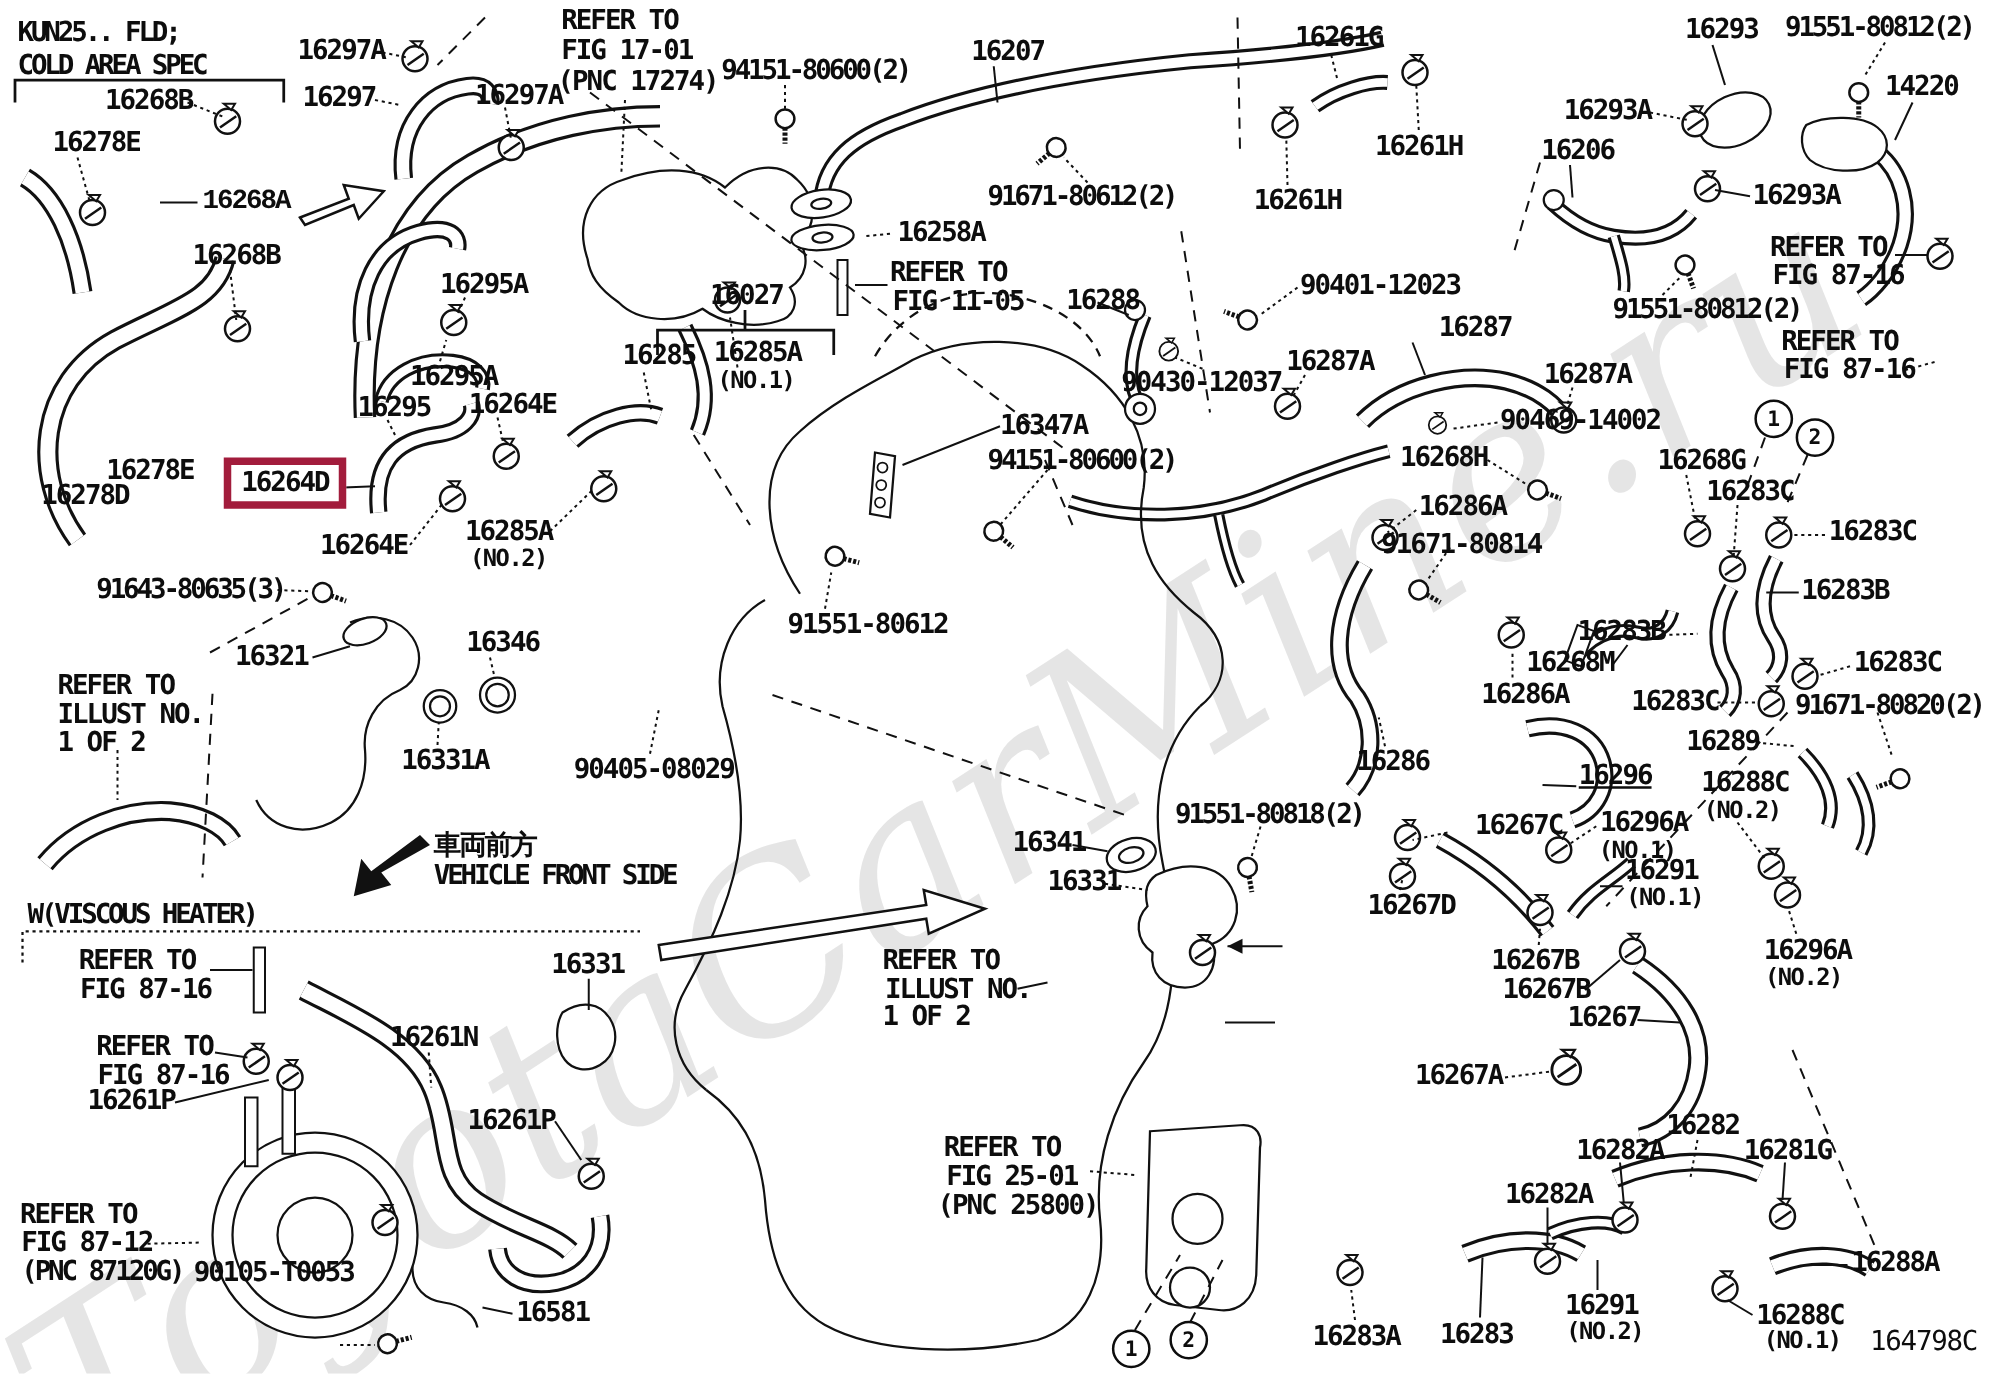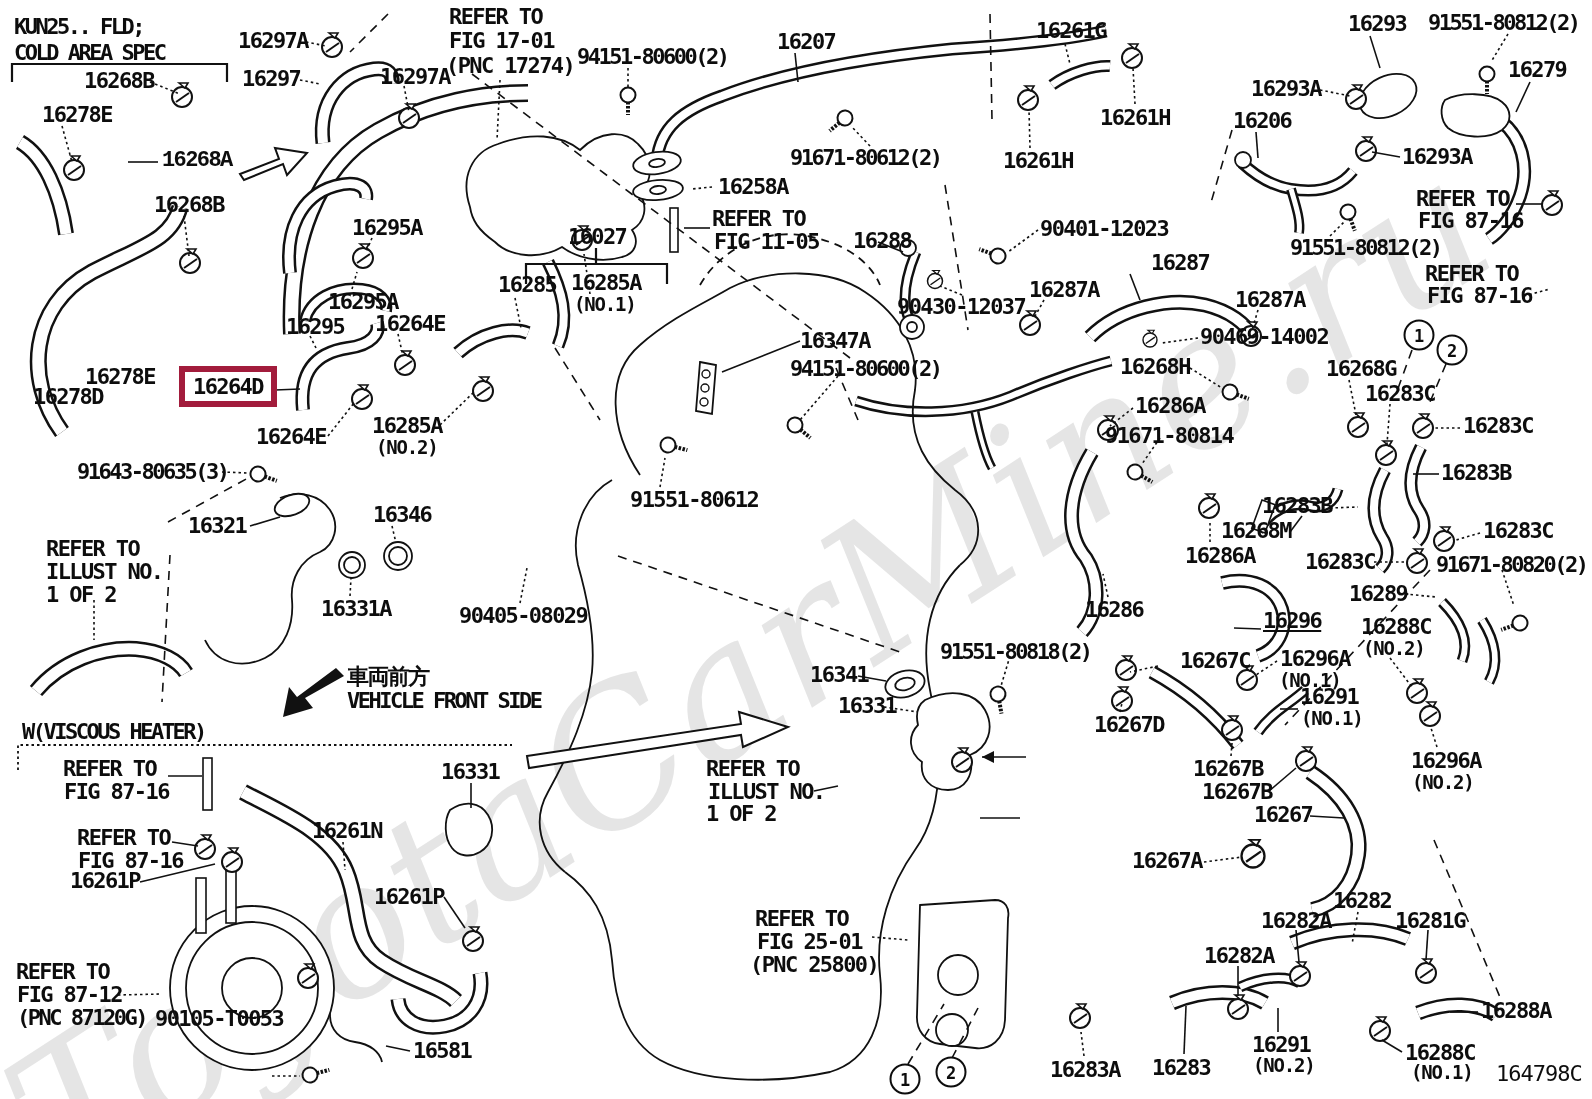--- a/index.html
+++ b/index.html
@@ -553,21 +553,21 @@
       <div class="callout" style="left: 446px; top: 55px;">(PNC 17274)</div>
       <div class="callout long" style="left: 577px; top: 46px;">94151-80600(2)</div>
       <div class="callout" style="left: 777px; top: 31px;">16207</div>
       <div class="callout long" style="left: 790px; top: 147px;">91671-80612(2)</div>
       <div class="callout" style="left: 1036px; top: 20px;">16261G</div>
       <div class="callout" style="left: 1100px; top: 107px;">16261H</div>
       <div class="callout" style="left: 1003px; top: 150px;">16261H</div>
       <div class="callout" style="left: 1348px; top: 13px;">16293</div>
       <div class="callout long" style="left: 1428px; top: 12px;">91551-80812(2)</div>
       <div class="callout" style="left: 1251px; top: 78px;">16293A</div>
-      <div class="callout" style="left: 1508px; top: 59px;">16279</div>
+      <div class="callout" style="left: 1508px; top: 59px;">14220</div>
       <div class="callout" style="left: 1233px; top: 110px;">16206</div>
       <div class="callout" style="left: 1402px; top: 146px;">16293A</div>
       <div class="callout" style="left: 1416px; top: 188px;">REFER TO</div>
       <div class="callout" style="left: 1418px; top: 210px;">FIG 87-16</div>
       <div class="callout long" style="left: 1290px; top: 237px;">91551-80812(2)</div>
       <div class="callout" style="left: 1425px; top: 263px;">REFER TO</div>
       <div class="callout" style="left: 1427px; top: 285px;">FIG 87-16</div>
       <div class="callout" style="left: 352px; top: 217px;">16295A</div>
       <div class="callout" style="left: 328px; top: 291px;">16295A</div>
       <div class="callout" style="left: 286px; top: 316px;">16295</div>

